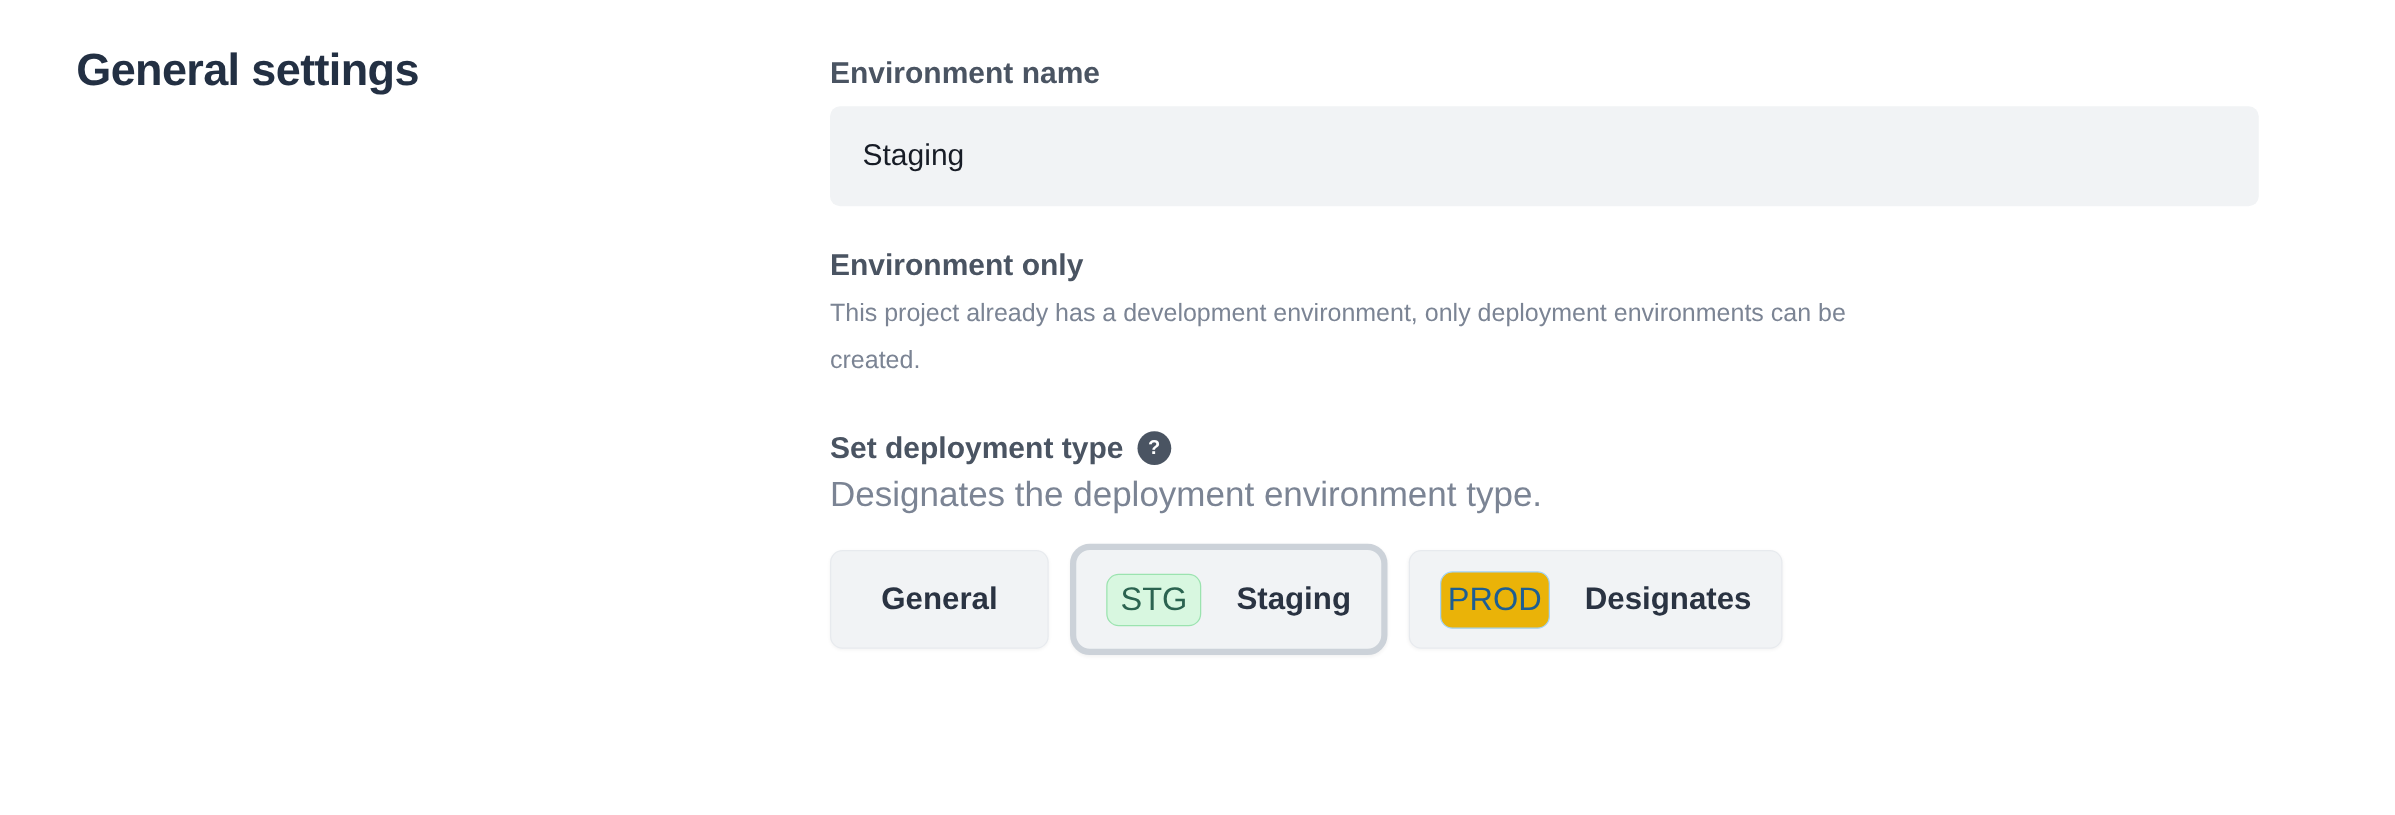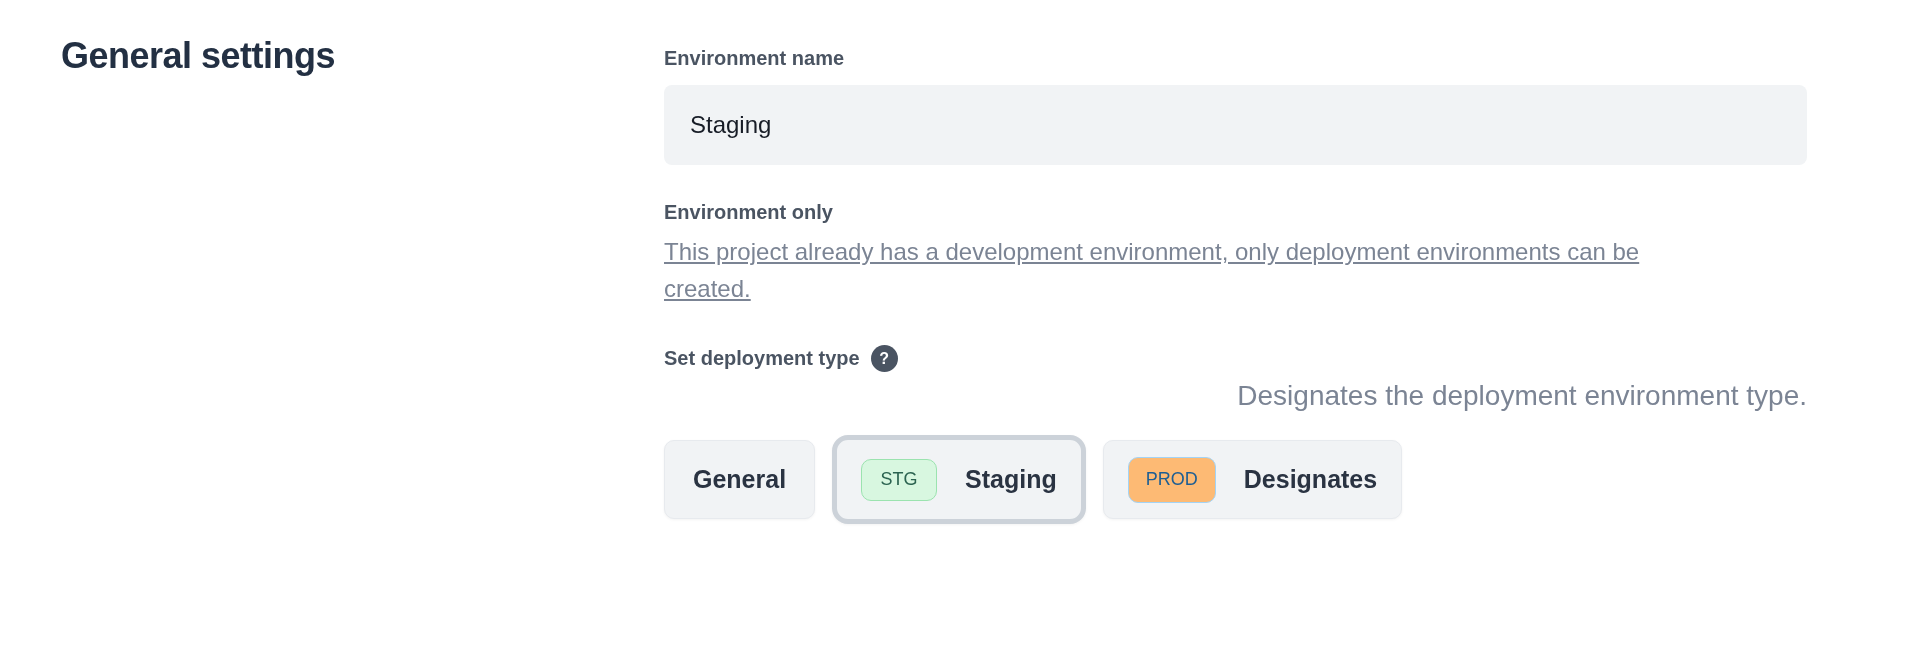--- a/index.html
+++ b/index.html
@@ -18,45 +18,44 @@
     margin:0;
     font-size:36px; font-weight:700; line-height:1.25;
     letter-spacing:-0.5px;
     color:#233043;
   }
 
   
   .form-col { width:1143px; flex:0 0 1143px; padding-top:46px; }
 
   .field-label {
-    font-size:20px; font-weight:700; line-height:25px;
+    font-size:24px; font-weight:700; line-height:25px;
     color:#4a5462;
   }
   .text-input {
     display:block;
     width:1143px; height:80px;
     margin-top:14px;
     background:#f1f3f5;
     border:none; outline:none;
     border-radius:8px;
     padding:0 26px;
     font-family:"Liberation Sans", sans-serif;
     font-size:24px; color:#171c26;
   }
   .field + .field { margin-top:35px; }
 
   .helper-text {
     margin-top:8px;
-    font-size:24px; line-height:37px;
+    font-size:20px; line-height:37px;
     color:#7b8494;
-    text-decoration:underline;
   }
   .helper-text span { display:block; }
 
-  .deploy-section { margin-top:38px;text-align:right; }
+  .deploy-section { margin-top:38px; }
   .label-row { display:flex; align-items:center; gap:11px; height:27px; }
   .q-icon {
     width:27px; height:27px; border-radius:50%;
     background:#4a5462; color:#ffffff;
     font-size:16px; font-weight:700;
     display:flex; align-items:center; justify-content:center;
     cursor:pointer; user-select:none;
   }
   .deploy-desc {
     margin-top:9px;
@@ -67,40 +66,40 @@
   .options-row { display:flex; align-items:center; gap:17px; margin-top:24px; }
   .option-btn {
     height:79px;
     background:#f1f3f5;
     border:1px solid #e7eaee;
     border-radius:10px;
     display:flex; align-items:center; justify-content:center;
     font-size:25px; font-weight:700; color:#2a3342;
     box-shadow:0 1px 3px rgba(0,0,0,0.05);
     cursor:pointer;
-    padding:0 28px;
+    padding:0 40px;
   }
   .option-btn.with-badge { gap:28px; padding:0 24px; }
   .option-btn.selected {
     height:89px;
     border:5px solid #ccd2d9;
     border-radius:16px;
   }
   .badge {
-    font-weight:400; font-size:18px;
+    font-weight:400; font-size:26px;
     border-radius:10px;
     display:flex; align-items:center; justify-content:center;
   }
   .badge-stg {
     width:76px; height:42px;
     background:#d8f7e0; border:1px solid #9be3af; color:#2b6350;
   }
   .badge-prod {
     width:88px; height:46px;
-    background:#fdba74; border:1px solid #a3d3f5; color:#1d5e93;
+    background:#eab308; border:1px solid #a3d3f5; color:#1d5e93;
   }
 </style>
 </head>
 <body>
 
 <div class="layout">
 
   <div class="left-col">
     <h1 class="page-title">General settings</h1>
   </div>

